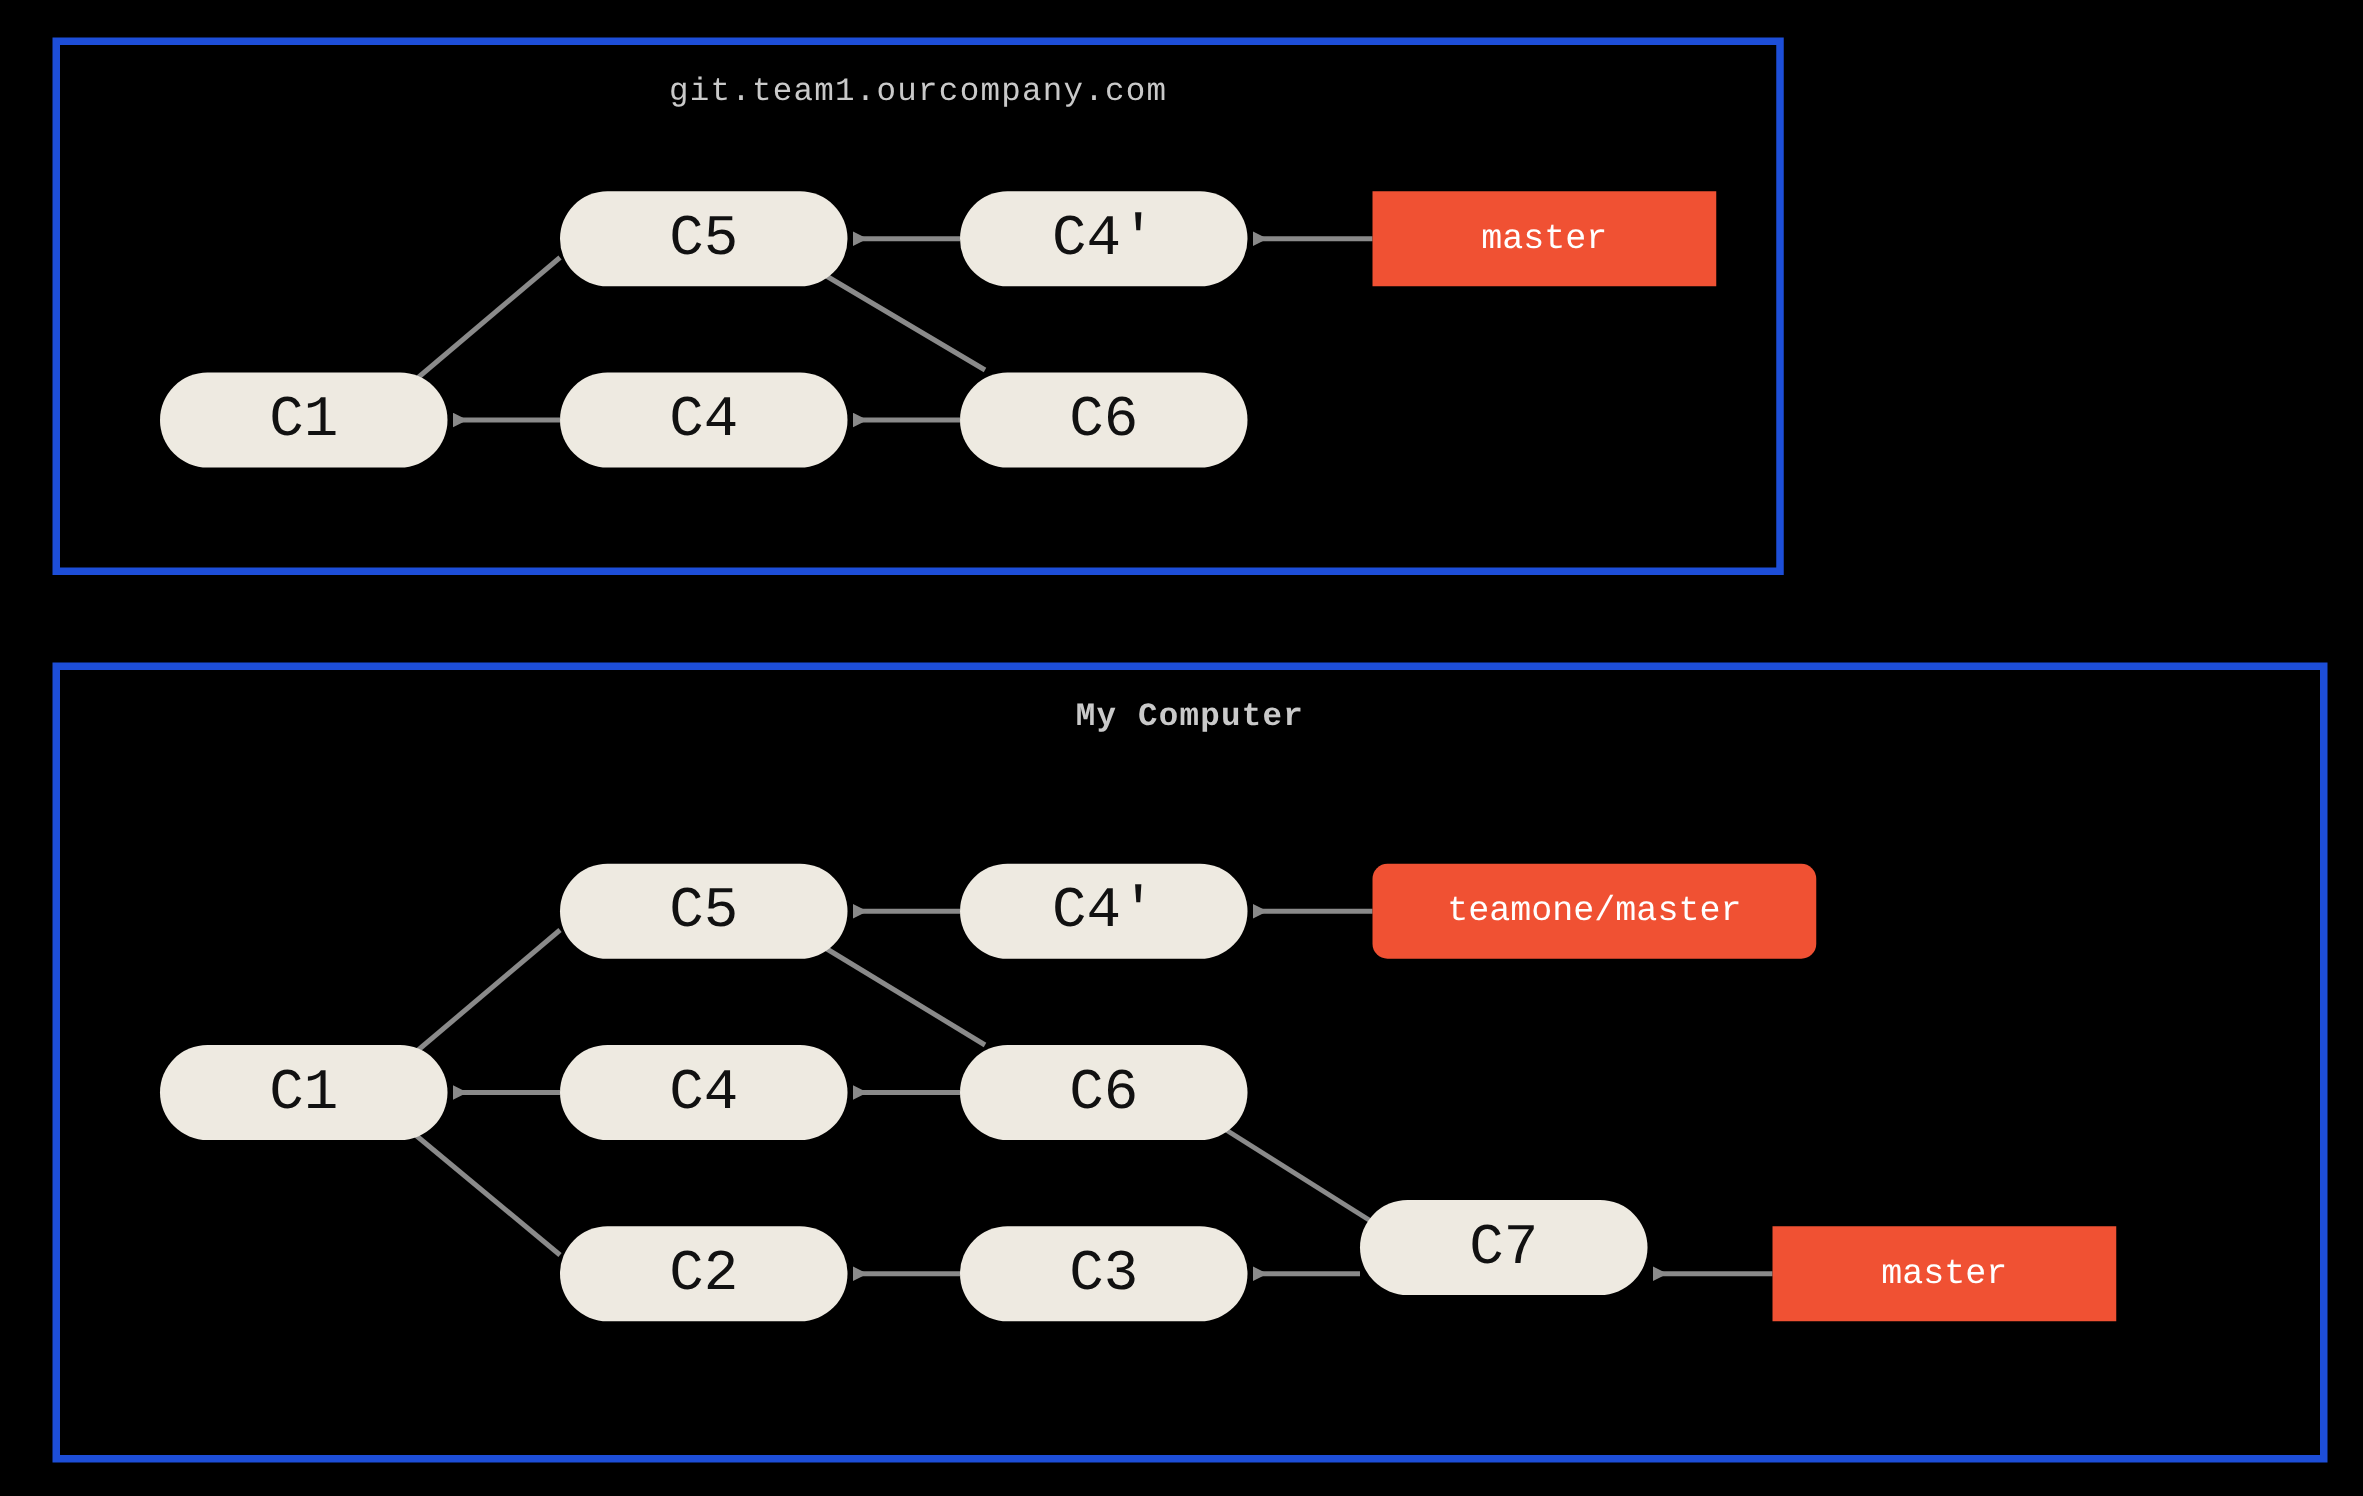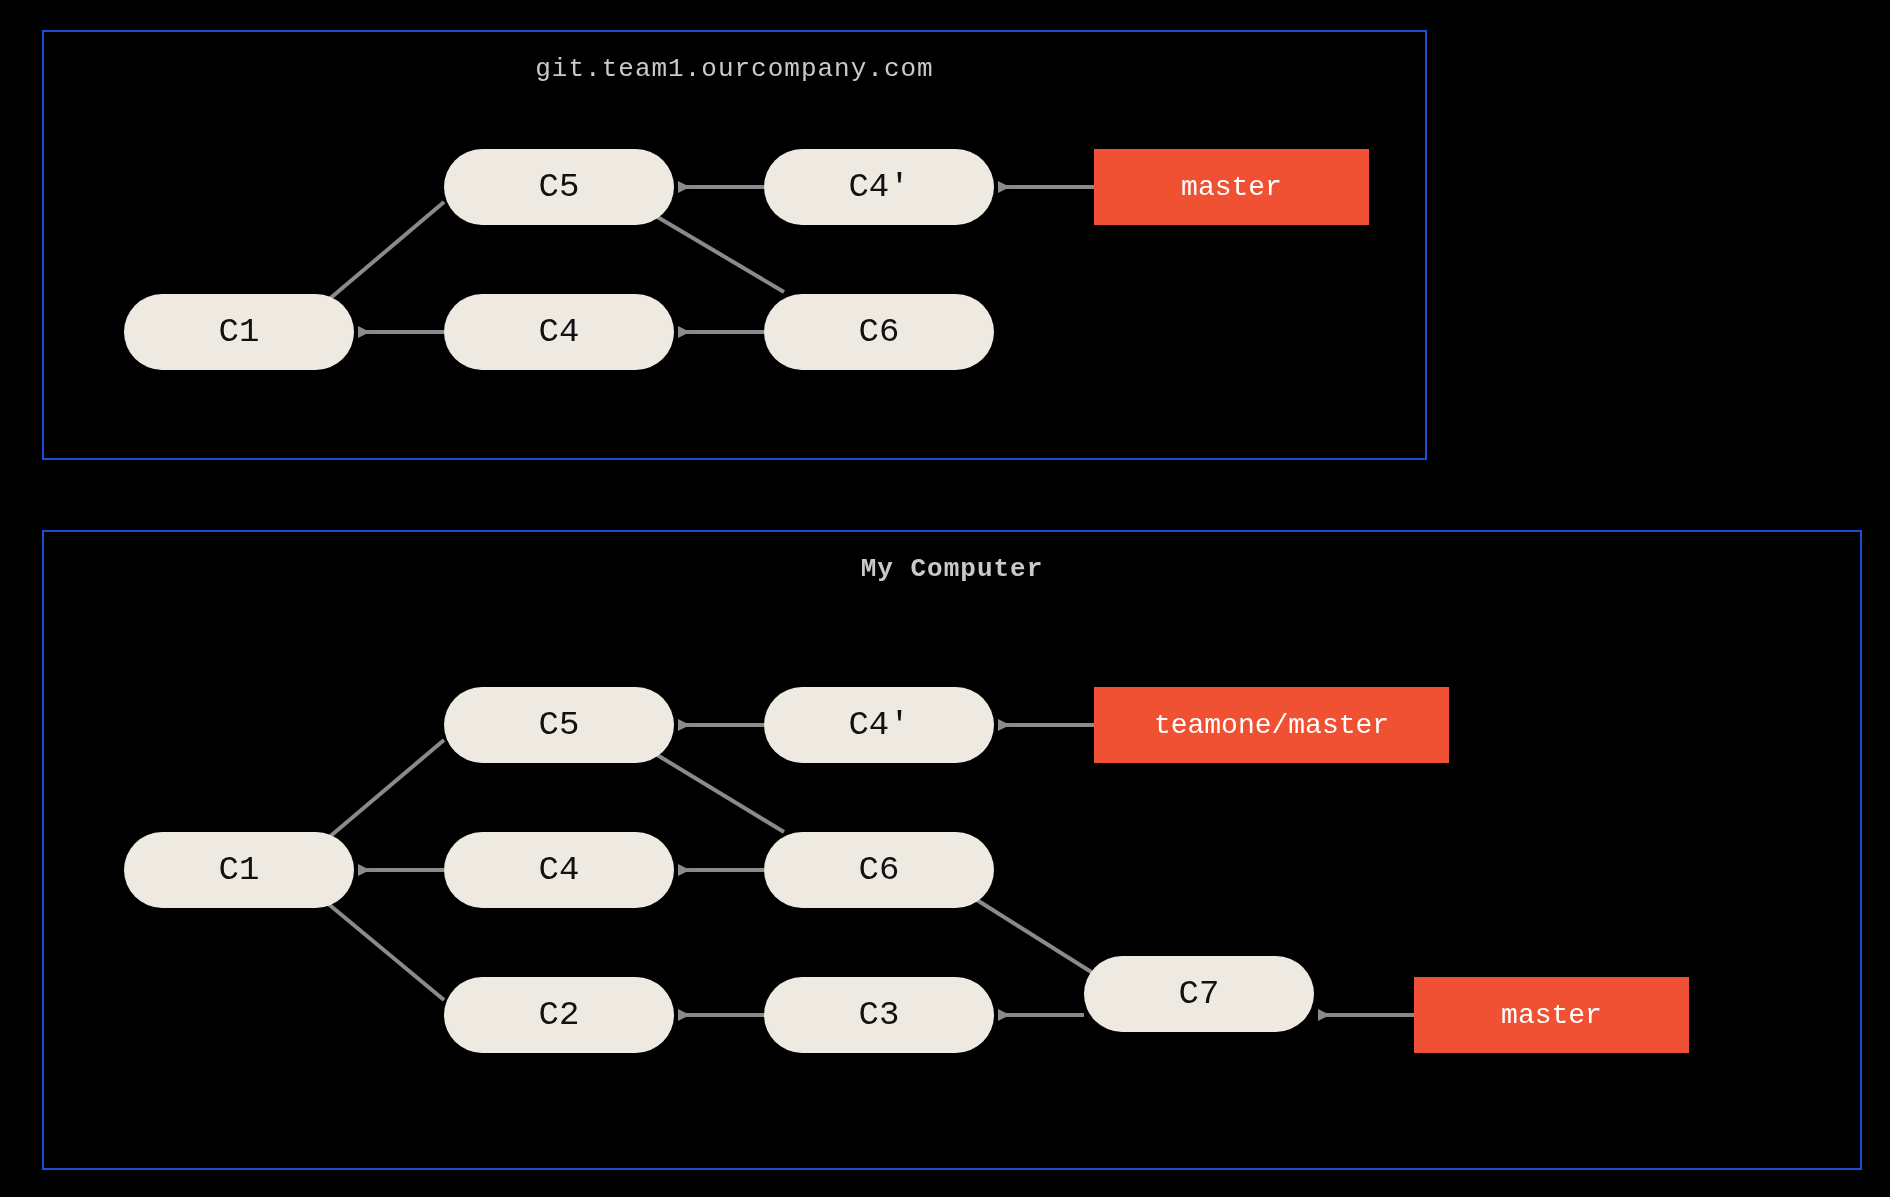--- a/index.html
+++ b/index.html
@@ -9,42 +9,42 @@
     width: 1890px; height: 1197px;
     overflow: hidden;
   }
   .canvas {
     position: relative;
     width: 1890px; height: 1197px;
     font-family: "Courier New", ui-monospace, Menlo, Consolas, monospace;
   }
   .panel {
     position: absolute;
-    border: 2px solid #1d4ed8;
+    border: 6px solid #1d4ed8;
     background: #000000;
   }
   .panel-title {
     position: absolute;
     width: 100%;
     text-align: center;
     color: #c9c9c9;
     font-size: 26px;
     letter-spacing: 1px;
   }
   .commit {
     position: absolute;
     width: 230px;
     height: 76px;
     background: #eeeae1;
     border-radius: 38px;
     display: flex;
     align-items: center;
     justify-content: center;
     color: #111111;
-    font-size: 34px;
+    font-size: 46px;
     font-weight: 400;
   }
   .ref {
     position: absolute;
     height: 76px;
     background: #f05133;
     display: flex;
     align-items: center;
     justify-content: center;
     color: #ffffff;
@@ -131,17 +131,17 @@
     <div class="commit" style="left:400px; top:155px;">C5</div>
     <div class="commit" style="left:400px; top:300px;">C4</div>
     <div class="commit" style="left:400px; top:445px;">C2</div>
 
     <div class="commit" style="left:720px; top:155px;">C4'</div>
     <div class="commit" style="left:720px; top:300px;">C6</div>
     <div class="commit" style="left:720px; top:445px;text-align:center;">C3</div>
 
     <div class="commit" style="left:1040px; top:424px;">C7</div>
 
-    <div class="ref" style="left:1050px; top:155px; width:355px;">teamone/master</div>
+    <div class="ref" style="left:1050px; top:155px; width:355px;border-radius:12px;">teamone/master</div>
     <div class="ref" style="left:1370px; top:445px; width:275px;">master</div>
   </div>
 
 </div>
 
 </body></html>

